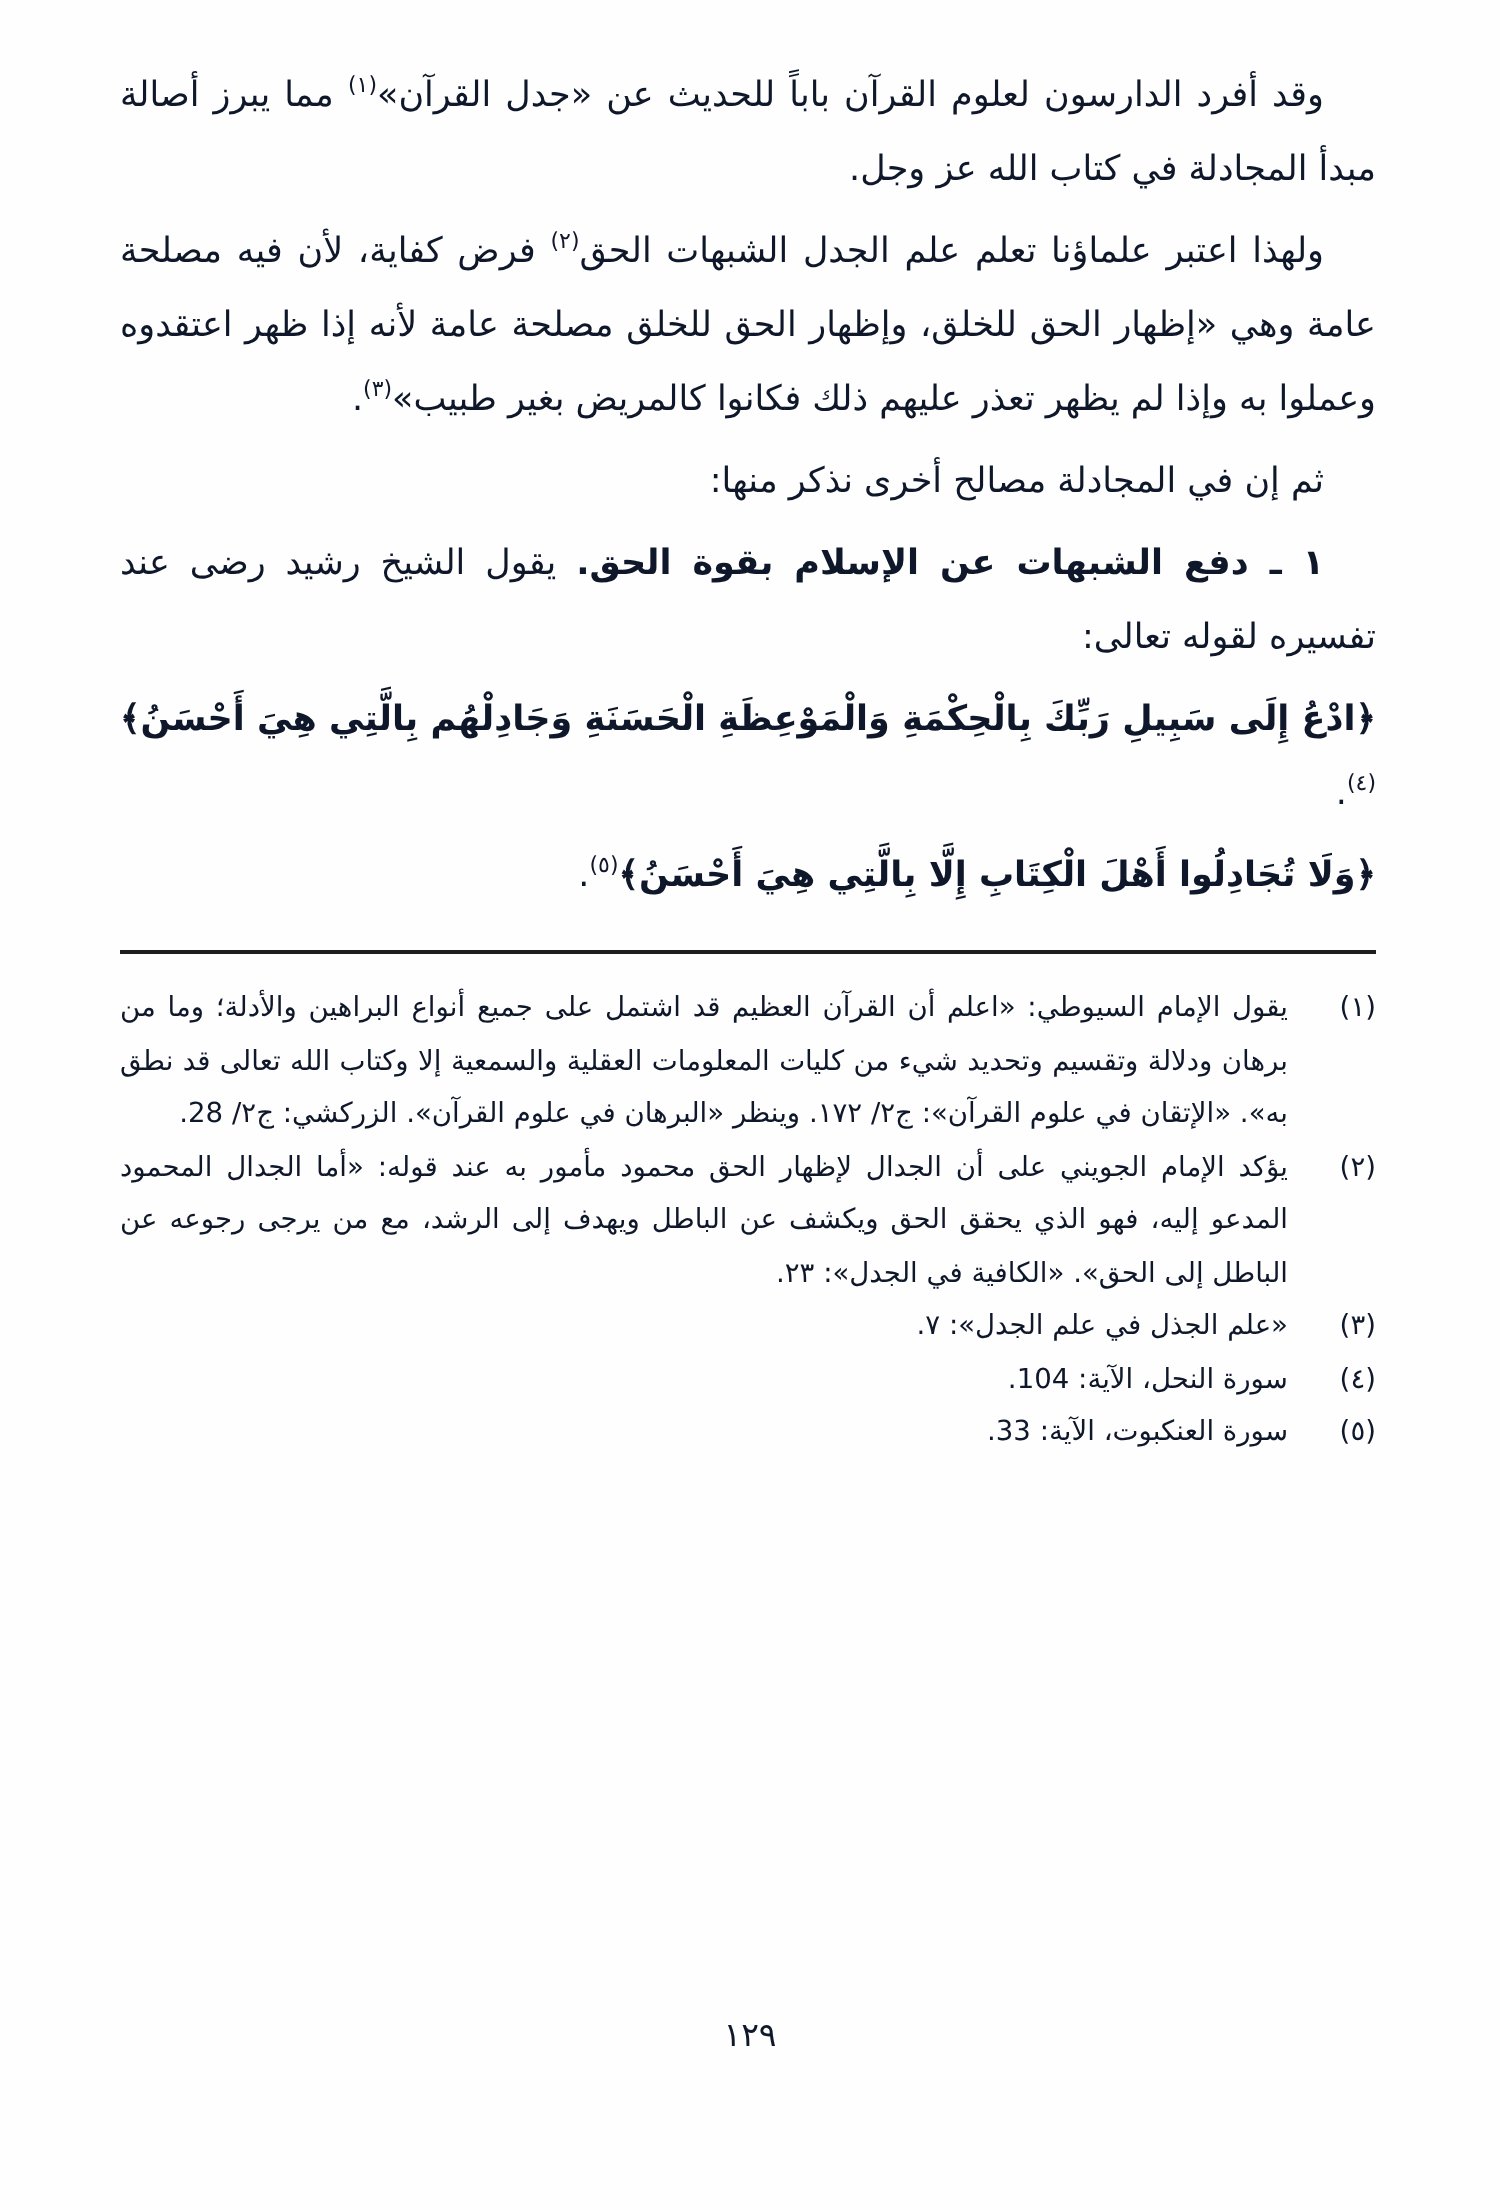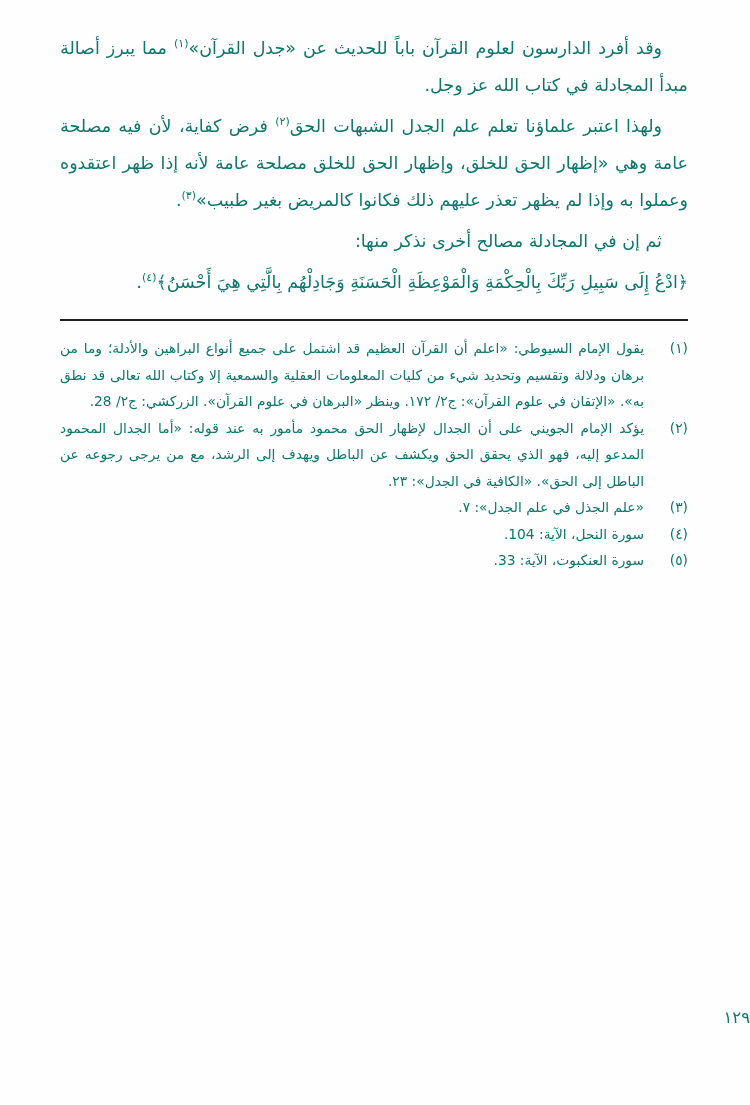--- a/index.html
+++ b/index.html
@@ -10,21 +10,21 @@
     height: 1105px;
     overflow: hidden;
   }
   .page {
     position: relative;
     width: 750px;
     height: 1105px;
     background: #fefefe;
     direction: rtl;
     font-family: "DejaVu Sans", sans-serif;
-    color: #0f766e;
+    color: #0f172a;
   }
   .content {
     position: absolute;
     top: 30px;
     right: 62px;
     width: 628px;
   }
   .main-text p {
     margin: 0 0 4px 0;
     font-size: 17.5px;
@@ -32,21 +32,21 @@
     text-align: justify;
     text-indent: 26px;
   }
   .main-text p.no-indent { text-indent: 0; }
   .fn-ref {
     font-size: 11px;
     line-height: 0;
     vertical-align: super;
   }
   .bold { font-weight: bold; }
-  .verse { font-weight: normal; }
+  .verse { font-weight: bold; }
   .fn-separator {
     border: none;
     border-top: 2px solid #1f1f1f;
     width: 100%;
     margin: 18px 0 14px 0;
   }
   .footnotes {
     font-size: 13.8px;
     line-height: 26.5px;
   }
@@ -60,42 +60,44 @@
   }
   .fn-text {
     flex: 1;
     text-align: justify;
   }
   .page-number {
     position: absolute;
     bottom: 78px;
     left: 0;
     right: 0;
-    text-align: right;
+    text-align: center;
     font-size: 16.5px;
     letter-spacing: 1px;
   }
 </style>
 </head>
 <body>
 
 <div class="page">
   <div class="content">
 
     <div class="main-text">
       <p><span>وقد أفرد الدارسون لعلوم القرآن باباً للحديث عن «جدل القرآن»</span><sup class="fn-ref">(١)</sup><span> مما يبرز أصالة مبدأ المجادلة في كتاب الله عز وجل.</span></p>
 
       <p><span>ولهذا اعتبر علماؤنا تعلم علم الجدل الشبهات الحق</span><sup class="fn-ref">(٢)</sup><span> فرض كفاية، لأن فيه مصلحة عامة وهي «إظهار الحق للخلق، وإظهار الحق للخلق مصلحة عامة لأنه إذا ظهر اعتقدوه وعملوا به وإذا لم يظهر تعذر عليهم ذلك فكانوا كالمريض بغير طبيب»</span><sup class="fn-ref">(٣)</sup><span>.</span></p>
 
       <p><span>ثم إن في المجادلة مصالح أخرى نذكر منها:</span></p>
 
+      <p><span class="bold">١ ـ دفع الشبهات عن الإسلام بقوة الحق.</span><span> يقول الشيخ رشيد رضى عند تفسيره لقوله تعالى:</span></p>
 
       <p class="no-indent"><span class="verse">﴿ادْعُ إِلَى سَبِيلِ رَبِّكَ بِالْحِكْمَةِ وَالْمَوْعِظَةِ الْحَسَنَةِ وَجَادِلْهُم بِالَّتِي هِيَ أَحْسَنُ﴾</span><sup class="fn-ref">(٤)</sup><span>.</span></p>
 
 
+      <p class="no-indent"><span class="verse">﴿وَلَا تُجَادِلُوا أَهْلَ الْكِتَابِ إِلَّا بِالَّتِي هِيَ أَحْسَنُ﴾</span><sup class="fn-ref">(٥)</sup><span>.</span></p>
 
     </div>
 
     <hr class="fn-separator">
 
     <div class="footnotes">
       <div class="footnote">
         <span class="fn-marker">(١)</span>
         <span class="fn-text">يقول الإمام السيوطي: «اعلم أن القرآن العظيم قد اشتمل على جميع أنواع البراهين والأدلة؛ وما من برهان ودلالة وتقسيم وتحديد شيء من كليات المعلومات العقلية والسمعية إلا وكتاب الله تعالى قد نطق به». «الإتقان في علوم القرآن»: ج٢/ ١٧٢. وينظر «البرهان في علوم القرآن». الزركشي: ج٢/ 28.</span>
       </div>

